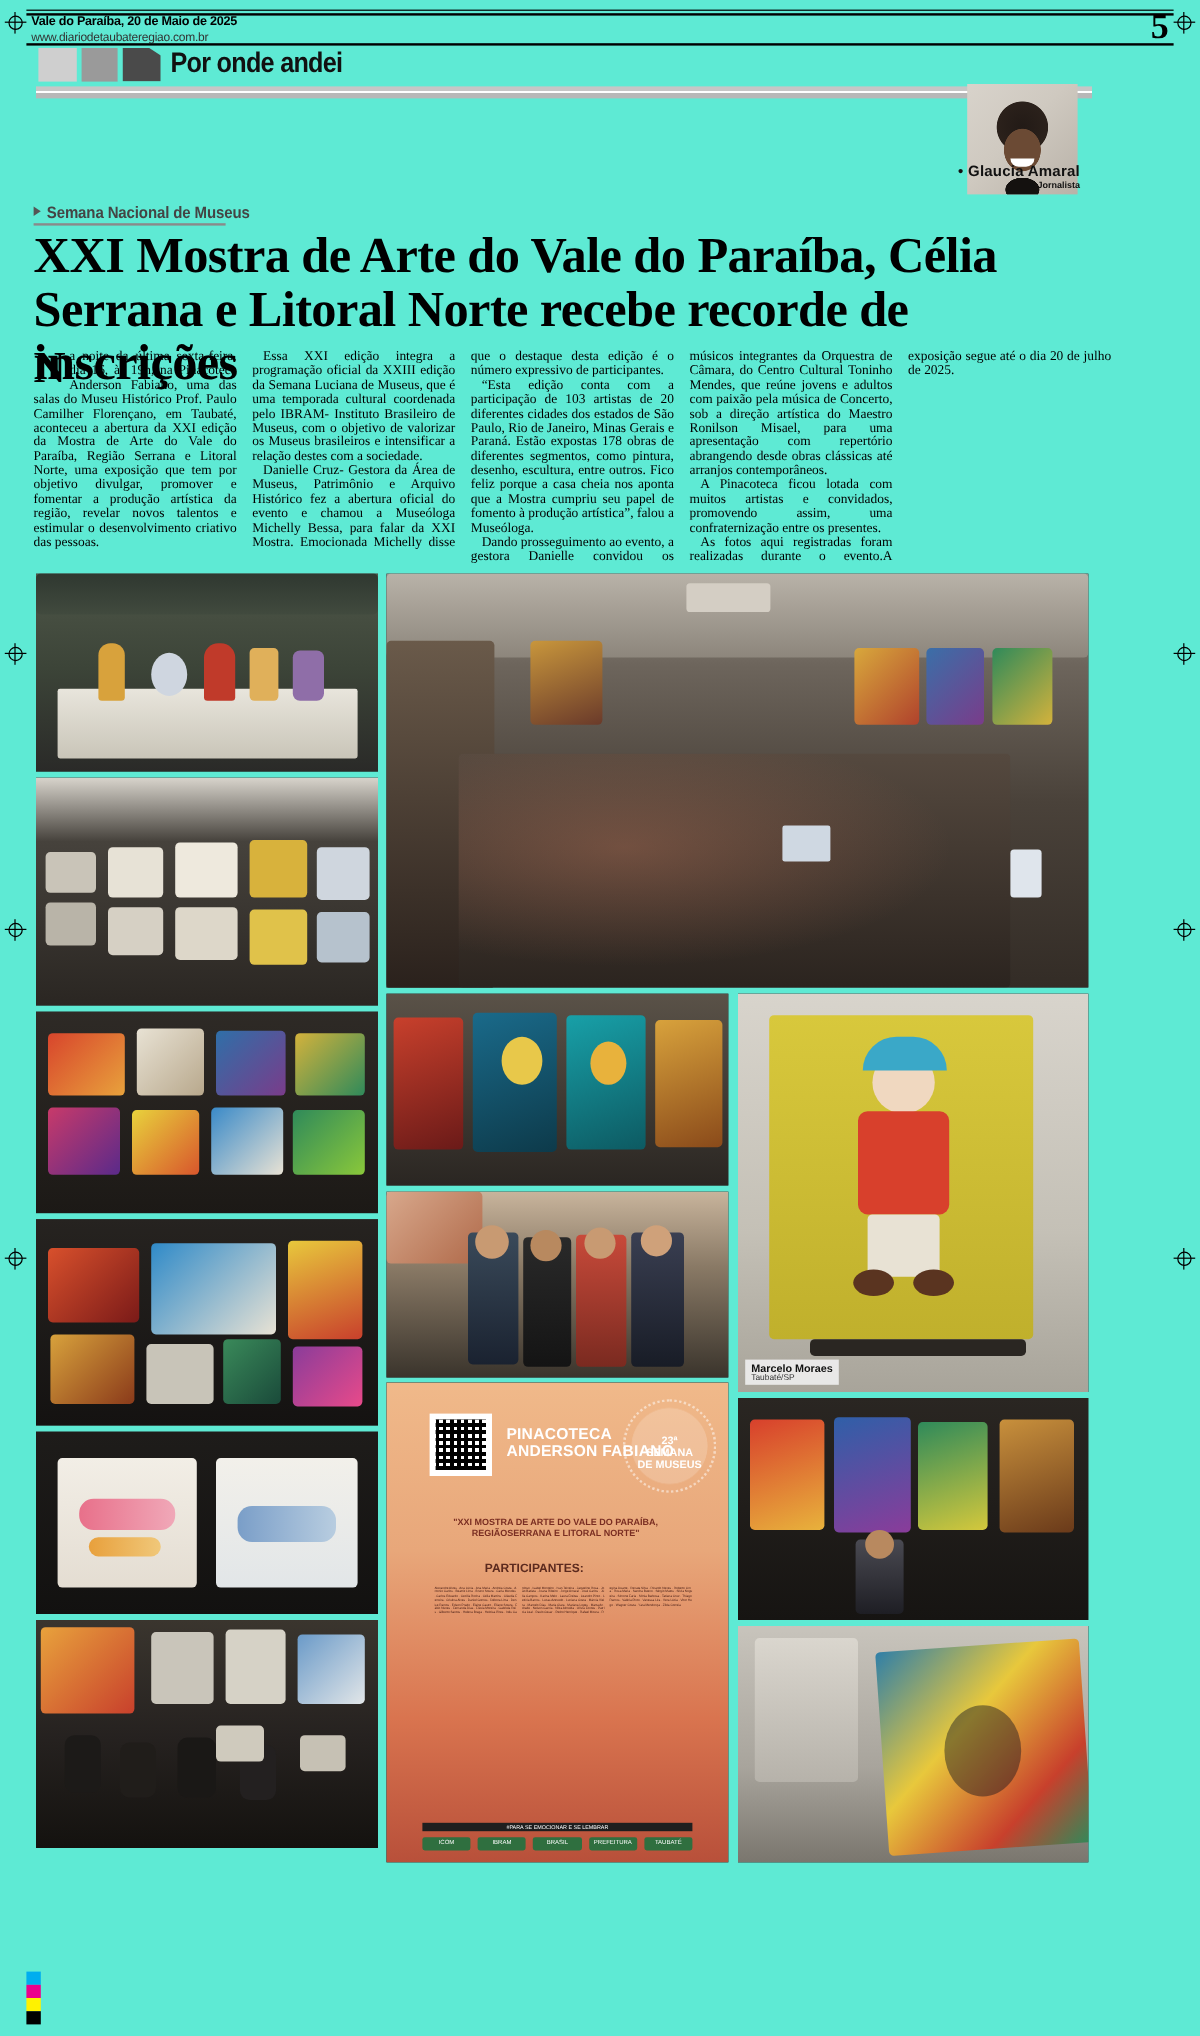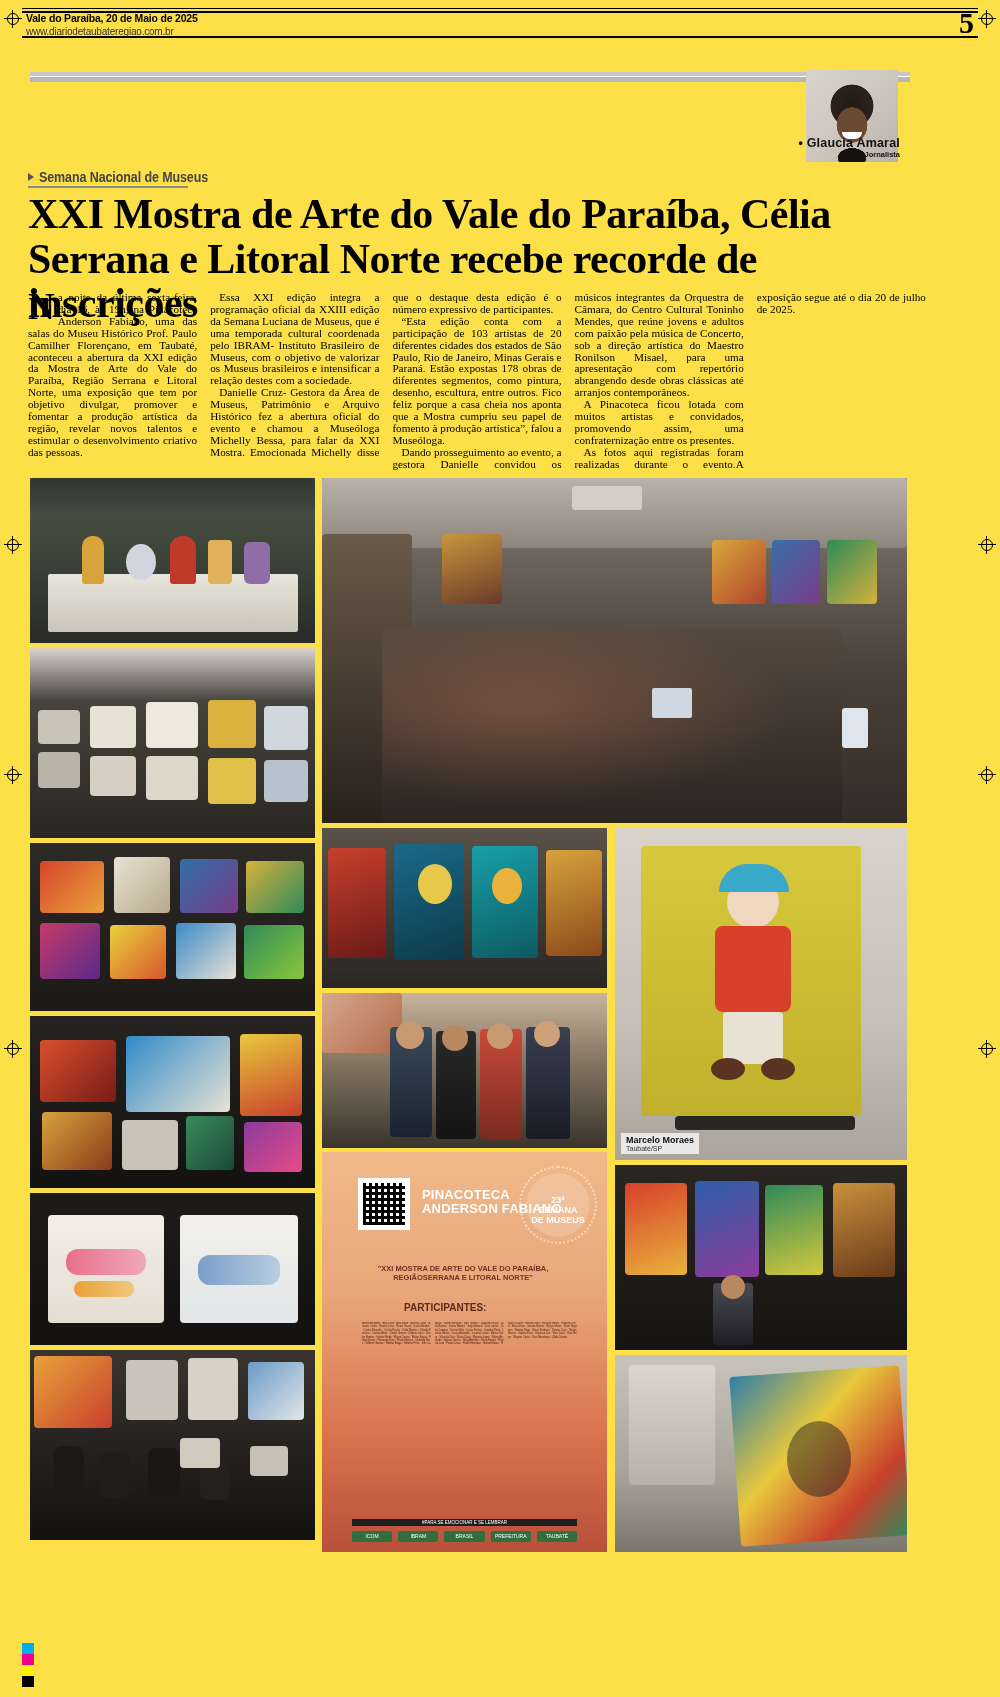--- a/index.html
+++ b/index.html
@@ -2,21 +2,21 @@
 <html><head>
 <meta charset="utf-8">
 <style>
   * { box-sizing: border-box; margin: 0; padding: 0; }
   html, body {
     width: 1000px; height: 1697px;
     background: #ffffff;
     font-family: "Liberation Serif", serif;
     overflow: hidden;
   }
-  .page { position: relative; width: 1000px; height: 1697px; background:#fde047; }
+  .page { position: relative; width: 1000px; height: 1697px; background:#5eead4; }
 
   
   .regmark { position:absolute; width:18px; height:18px; }
   .regmark::before, .regmark::after {
     content:""; position:absolute; background:#000;
   }
   .regmark::before { left:8px; top:0; width:1px; height:18px; }
   .regmark::after  { top:8px; left:0; height:1px; width:18px; }
   .regcirc { position:absolute; left:3px; top:3px; width:12px; height:12px;
              border:1px solid #000; border-radius:50%; }
@@ -252,20 +252,26 @@
 
   <div class="dateline">
     <div class="line1">Vale do Paraíba, 20 de Maio de 2025</div>
     <div class="line2">www.diariodetaubateregiao.com.br</div>
   </div>
 
 
   <div class="pagenum">5</div>
   <div class="rule-head-bot"></div>
 
+  <div class="banner">
+    <div class="sw sw1"></div>
+    <div class="sw sw2"></div>
+    <div class="sw sw3"></div>
+    <div class="banner-title">Por onde andei</div>
+  </div>
   <div class="grad-bar"></div>
   <div class="grad-bar2"></div>
 
   <div class="author-photo">
       <div class="mouth"></div>
     </div>
   <div class="author-name">• Glaucia  Amaral</div>
   <div class="author-role">é Jornalista</div>
 
   <div class="kicker">

